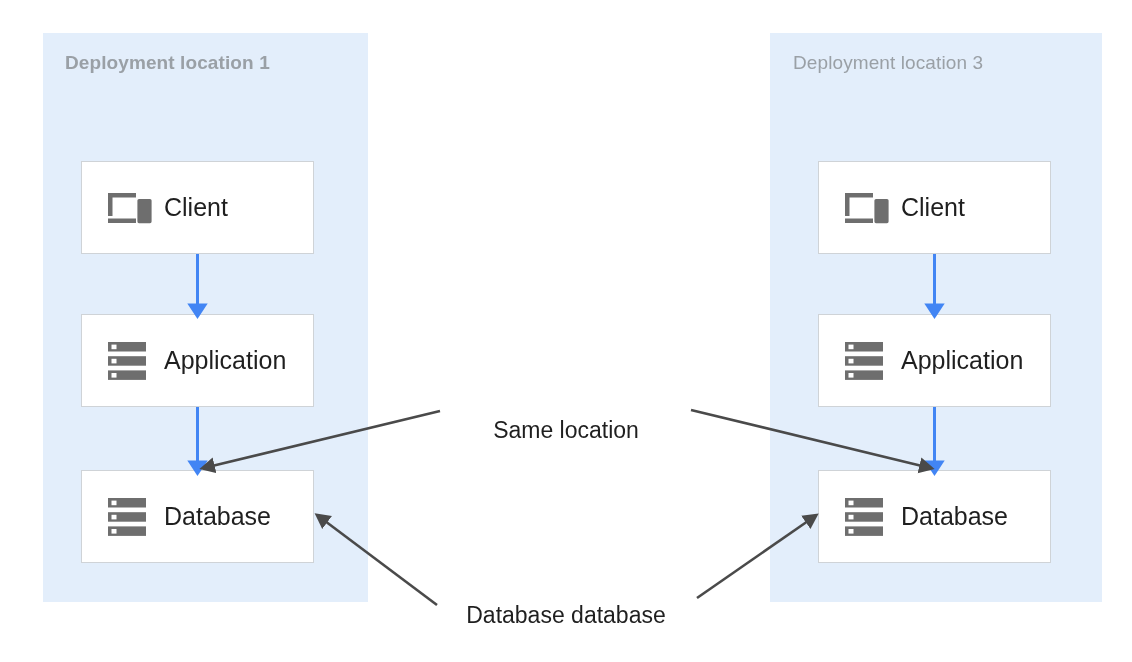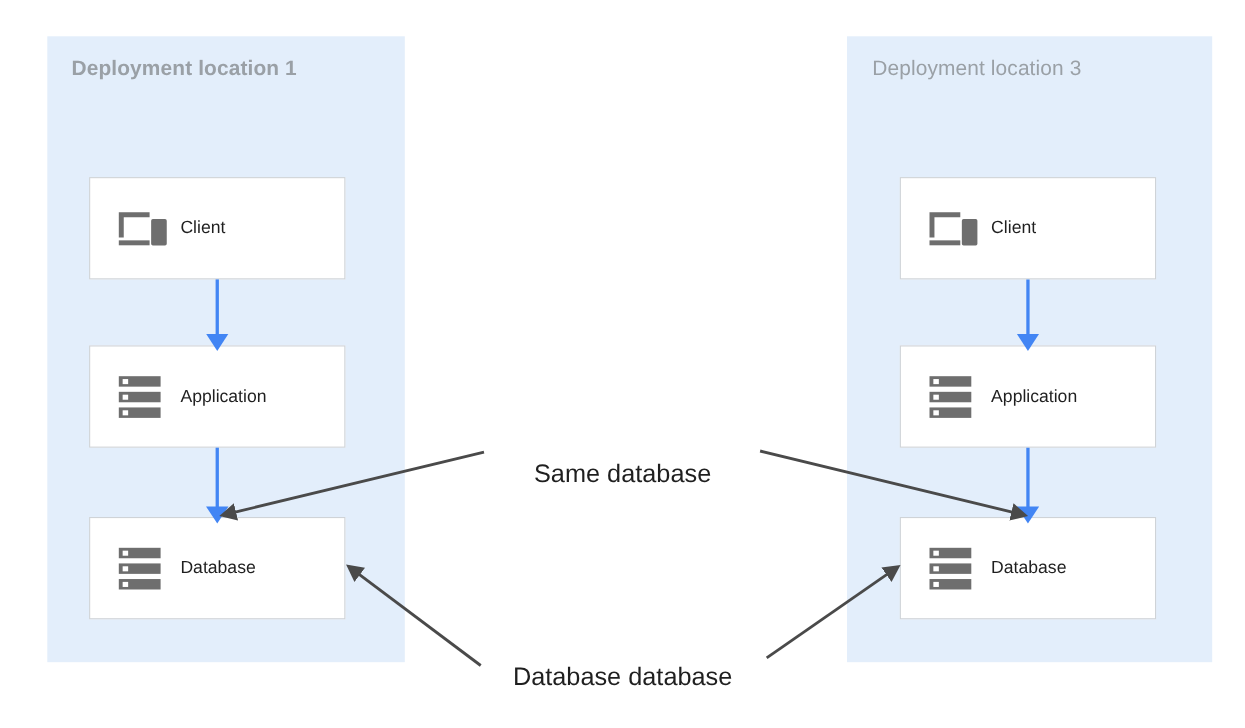--- a/index.html
+++ b/index.html
@@ -37,21 +37,21 @@
   }
   .node .icon-wrap {
     width: 62px;
     margin-left: 16px;
     display: flex;
     align-items: center;
     justify-content: center;
     flex: none;
   }
   .node .node-label {
-    font-size: 16px;
+    font-size: 25px;
     color: #1f1f1f;
     white-space: nowrap;
     margin-left: 4px;
   }
   svg.overlay {
     position: absolute;
     left: 0;
     top: 0;
     width: 1132px;
     height: 662px;
@@ -188,21 +188,21 @@
 
     <g>
       <line x1="437" y1="605" x2="325" y2="521" stroke="#4a4a4a" stroke-width="2.6" marker-end="url(#grayHead)"></line>
     </g>
     <g>
       <line x1="697" y1="598" x2="808" y2="521" stroke="#4a4a4a" stroke-width="2.6" marker-end="url(#grayHead)"></line>
     </g>
   </svg>
 
   <div class="callout" style="left:451px; top:382px; width:230px;">
-    <div>Same database</div>
+    <div>Same location</div>
   </div>
 
   <div class="callout" style="left:451px; top:567px; width:230px;">
     <div>Database database</div>
     
   </div>
 
 </div>
 
 </body></html>

